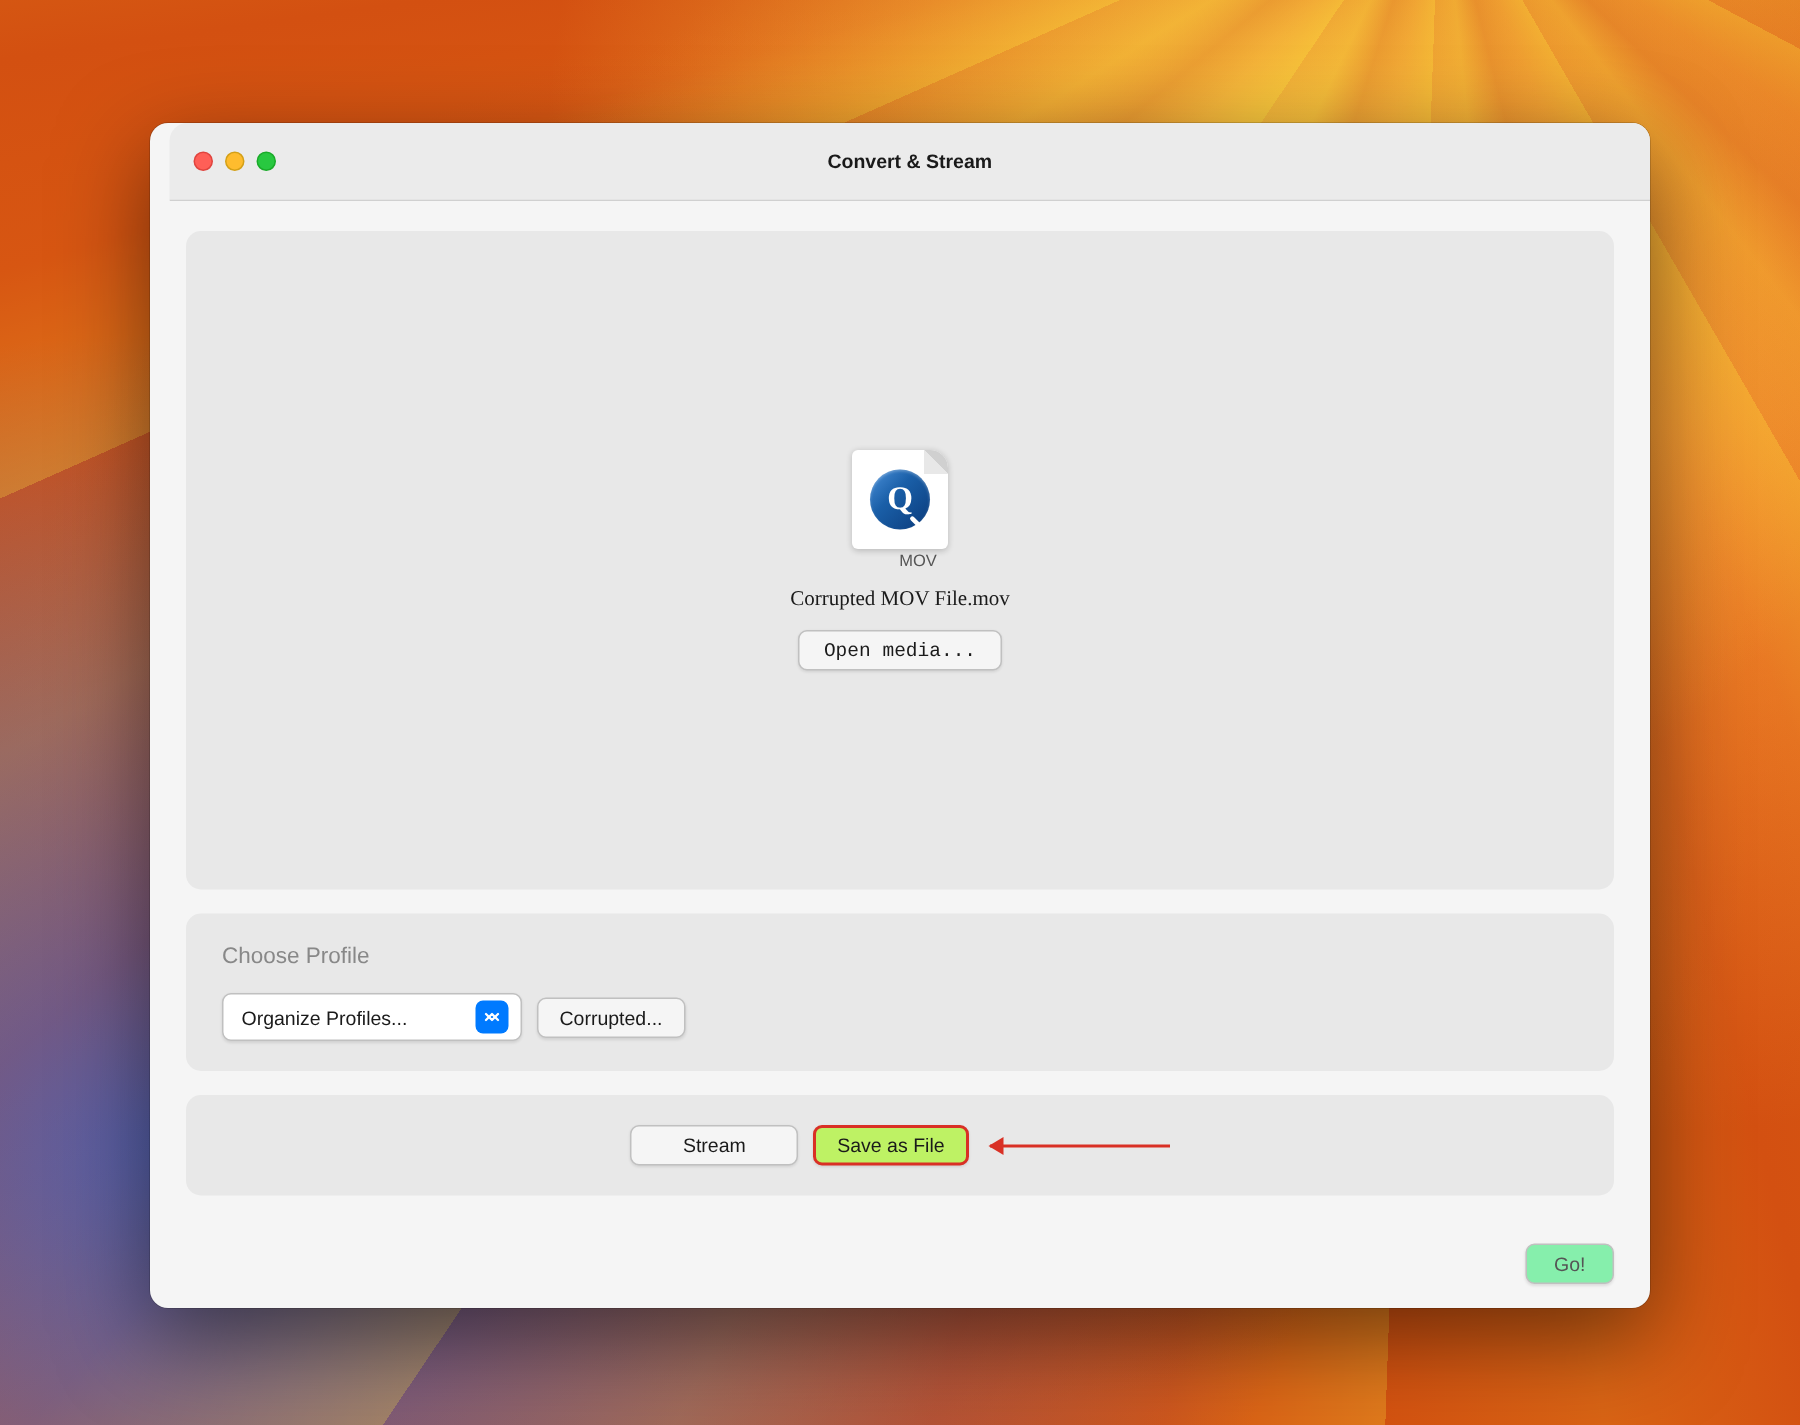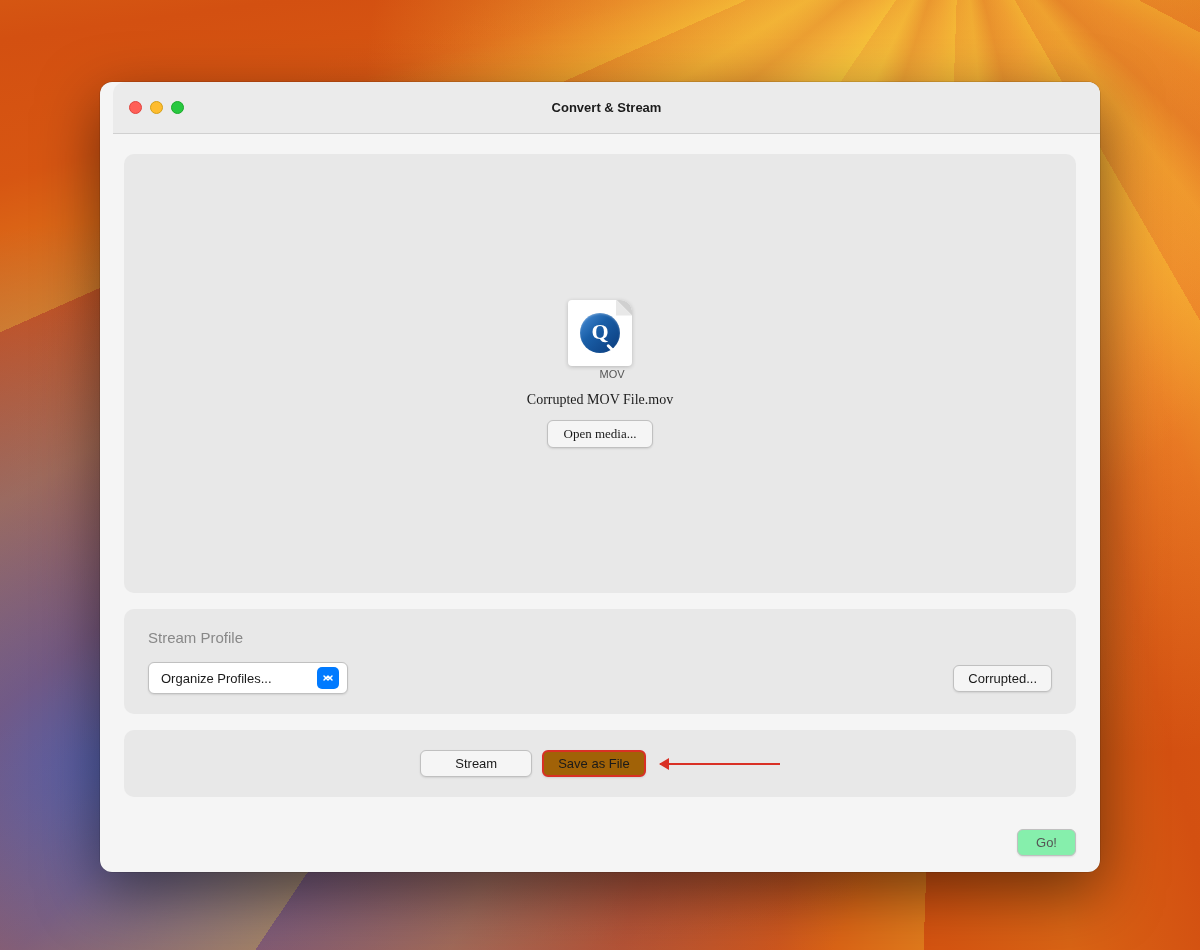--- a/index.html
+++ b/index.html
@@ -231,35 +231,35 @@
     }
 
     .open-media-button {
       background: #f5f5f5;
       border: 0.5px solid #c0c0c0;
       border-radius: 6px;
       padding: 5px 16px;
       font-size: 13px;
       color: #1a1a1a;
       cursor: pointer;
-      font-family: Liberation Serif, serif;
+      font-family: Liberation Mono, monospace;
       box-shadow: 0 1px 2px rgba(0,0,0,0.1);
       text-align: right;
     }
 
     
     .profile-section {
       flex-shrink: 0;
     }
 
     .profile-controls {
       display: flex;
       align-items: center;
       gap: 10px;
-      justify-content: space-between;
+      justify-content: flex-start;
     }
 
     .profile-dropdown {
       display: flex;
       align-items: center;
       background: white;
       border: 0.5px solid #c0c0c0;
       border-radius: 6px;
       padding: 4px 8px 4px 12px;
       font-size: 13px;
@@ -320,21 +320,21 @@
       border-radius: 6px;
       padding: 5px 34px;
       font-size: 13px;
       color: #1a1a1a;
       cursor: pointer;
       font-family: inherit;
       box-shadow: 0 1px 2px rgba(0,0,0,0.1);
     }
 
     .save-as-file-button {
-      background: #a16207;
+      background: #bef264;
       border: 2px solid #d93025;
       border-radius: 6px;
       padding: 4px 14px;
       font-size: 13px;
       color: #1a1a1a;
       cursor: pointer;
       font-family: inherit;
       box-shadow: 0 1px 2px rgba(0,0,0,0.1);
     }
 
@@ -411,21 +411,21 @@
             </div>
           </div>
           <div class="mov-label">MOV</div>
         </div>
         <span class="file-name">Corrupted MOV File.mov</span>
         <button class="open-media-button">Open media...</button>
       </div>
     </div>
 
     <div class="section profile-section">
-      <div class="section-label">Stream Profile</div>
+      <div class="section-label">Choose Profile</div>
       <div class="profile-controls">
         <div class="profile-dropdown">
           <span class="profile-dropdown-text">Organize Profiles...</span>
           <div class="dropdown-arrow">
             <svg viewBox="0 0 12 12" fill="none" xmlns="http://www.w3.org/2000/svg">
               <path d="M2 4L6 8L10 4" stroke="white" stroke-width="1.5" stroke-linecap="round" stroke-linejoin="round"></path>
               <path d="M2 8L6 4L10 8" stroke="white" stroke-width="1.5" stroke-linecap="round" stroke-linejoin="round"></path>
             </svg>
           </div>
         </div>

